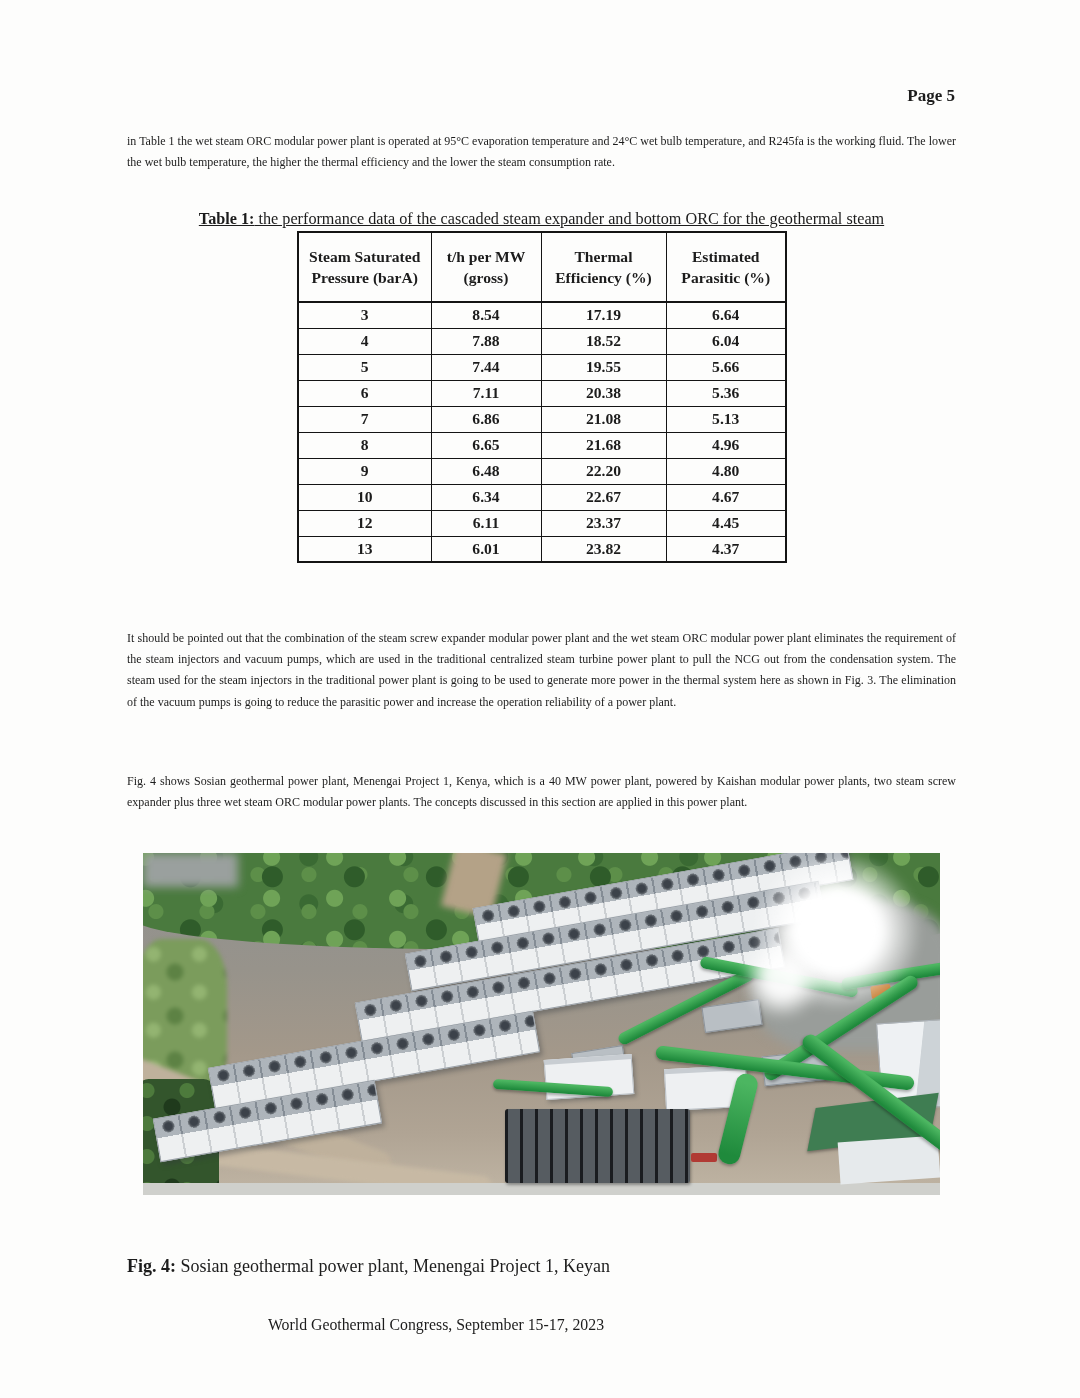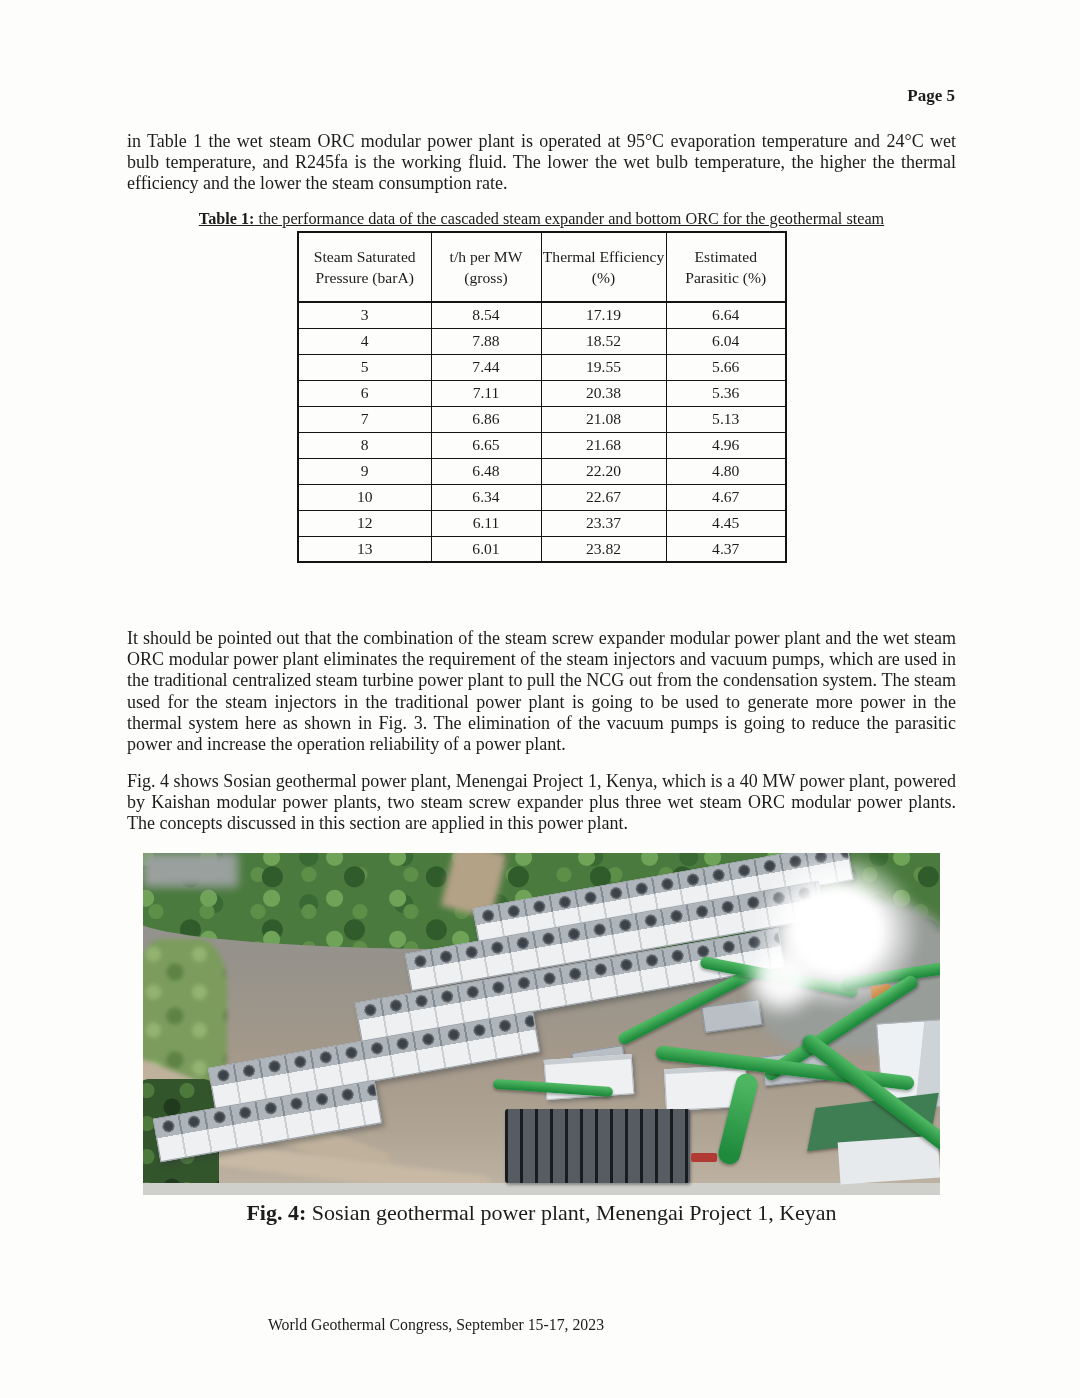--- a/index.html
+++ b/index.html
@@ -20,21 +20,21 @@
     left: 127px;
     width: 828px;
     text-align: right;
     font-weight: bold;
     font-size: 17px;
   }
   .para {
     position: absolute;
     left: 127px;
     width: 829px;
-    font-size: 18px;
+    font-size: 12px;
     line-height: 21.2px;
     text-align: justify;
   }
   .p1 { top: 131px; }
   .p2 { top: 628px; }
   .p3 { top: 771px; }
   .table-caption {
     position: absolute;
     left: 127px;
     top: 210px;
@@ -50,21 +50,21 @@
     top: 231px;
     border-collapse: collapse;
     border: 2px solid #141414;
     font-size: 15.6px;
     table-layout: fixed;
   }
   .data-table th, .data-table td {
     border: 1px solid #141414;
     text-align: center;
     vertical-align: middle;
-    font-weight: normal;
+    font-weight: bold;
     padding: 1px 0;
   }
   .data-table thead th { border-bottom: 2px solid #141414; height: 70px; line-height: 21px; }
   .data-table td { height: 26px; }
   .col-1 { width: 133px; }
   .col-2 { width: 110px; }
   .col-3 { width: 125px; }
   .col-4 { width: 120px; }
 
   
@@ -177,24 +177,24 @@
   .ph-warehouse { left: 736px; top: 168px; width: 72px; height: 88px;
     background: linear-gradient(100deg, #eef1f3 55%, #cdd3d7 56%); border: 1px solid #aeb4ba; transform: rotate(-4deg); }
   .ph-groof { left: 668px; top: 248px; width: 124px; height: 42px; background: #3f7d52;
     transform: rotate(-7deg) skewX(-18deg); box-shadow: 0 2px 3px rgba(0,0,0,.35); }
   .ph-gwall { left: 696px; top: 286px; width: 100px; height: 42px; background: #e6eaec; transform: rotate(-4deg); }
   .ph-digger { left: 728px; top: 132px; width: 20px; height: 13px; background: #c77b2e; border-radius: 2px; transform: rotate(-8deg); }
 
   .fig-caption {
     position: absolute;
     left: 127px;
-    top: 1200px;
+    top: 1256px;
     width: 829px;
-    text-align: center;
-    font-size: 22px;
+    text-align: left;
+    font-size: 18px;
   }
   .footer {
     position: absolute;
     left: 0;
     top: 1316px;
     width: 872px;
     text-align: center;
     font-size: 15.8px;
   }
 </style>

